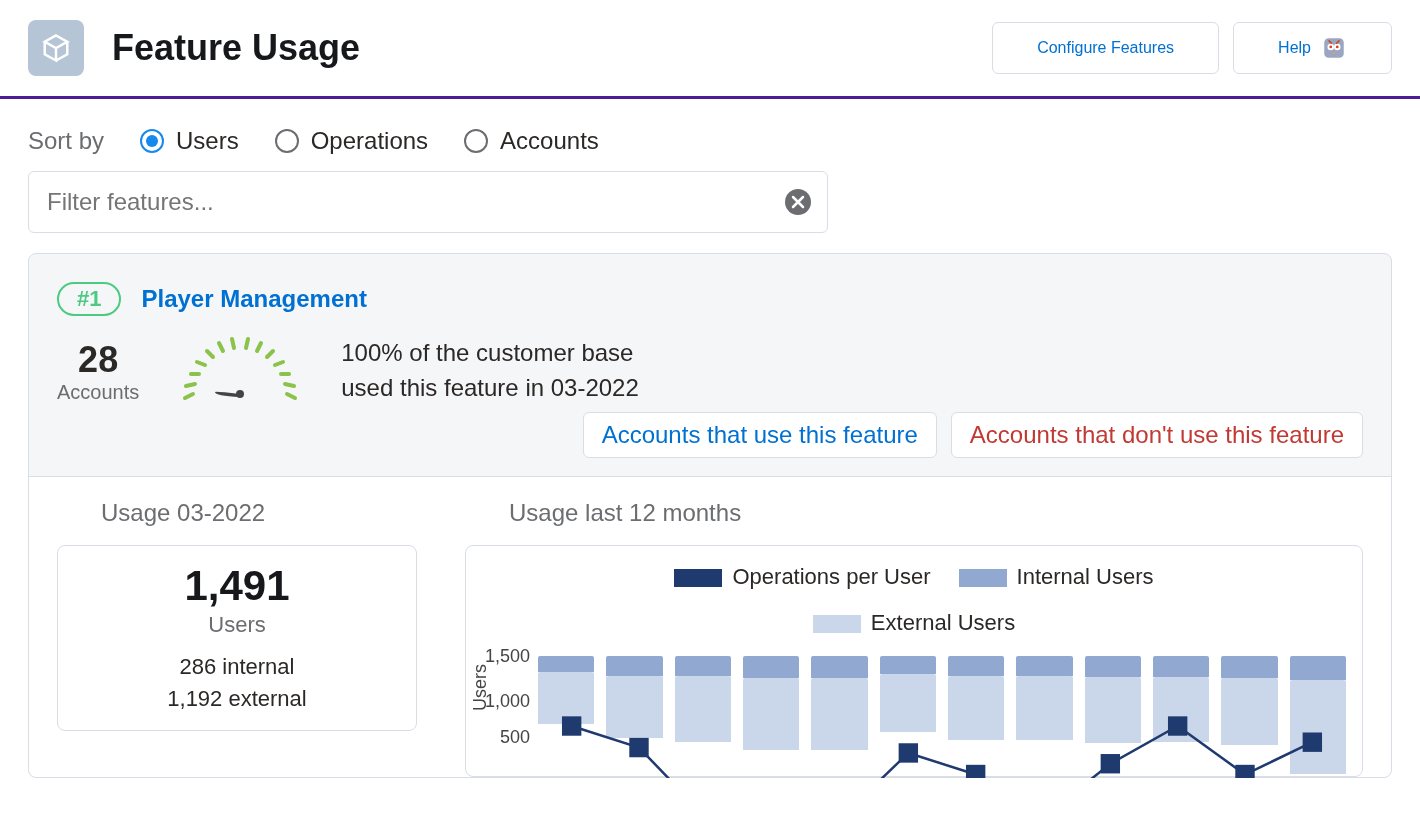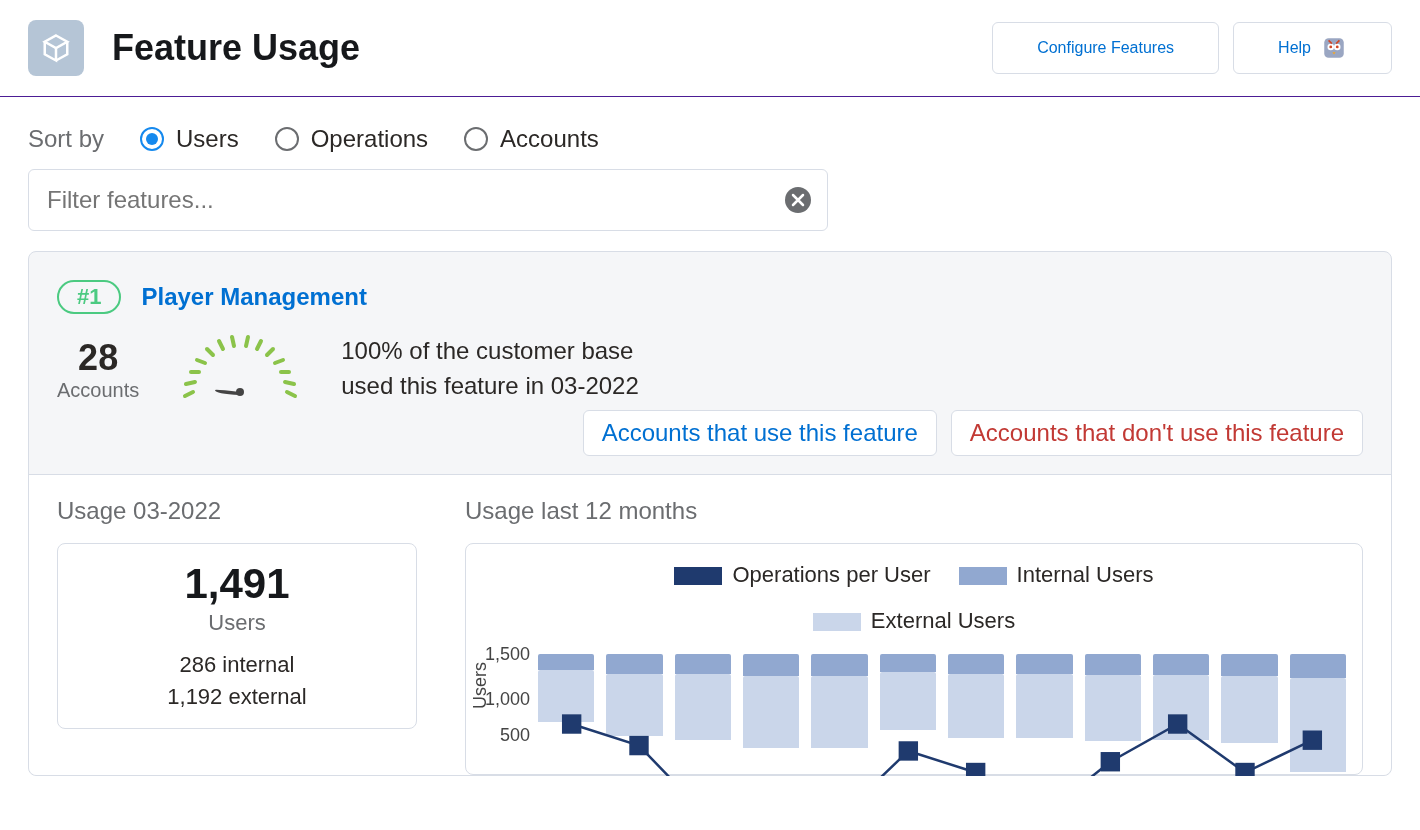--- a/index.html
+++ b/index.html
@@ -7,21 +7,21 @@
     margin: 0;
     font-family: -apple-system, BlinkMacSystemFont, "Segoe UI", Arial, sans-serif;
     background: #fff;
     color: #16325c;
     width: 1420px;
   }
   .header {
     display: flex;
     align-items: center;
     padding: 20px 28px;
-    border-bottom: 1px solid #4c1d95;
+    border-bottom: 3px solid #4c1d95;
   }
   .header-icon {
     width: 56px; height: 56px;
     background: #b5c5d6;
     border-radius: 8px;
     display: flex; align-items: center; justify-content: center;
     margin-right: 28px;
   }
   .header-title {
     font-size: 36px;
@@ -124,21 +124,21 @@
   .btn-link.red  { color: #c23934; }
   .card-body {
     background: #fff;
     border-top: 1px solid #d8dde6;
     padding: 22px 28px 0 28px;
     display: flex;
     gap: 48px;
     border-bottom-left-radius: 8px;
     border-bottom-right-radius: 8px;
   }
-  .panel-title { font-size: 24px; color: #6b6d70; margin-bottom: 18px; }
+  .panel-title { font-size: 24px; color: #6b6d70; margin-bottom: 18px; margin-left: 44px; }
   .usage-card {
     border: 1px solid #d8dde6;
     border-radius: 8px;
     width: 360px;
     padding: 16px 20px 18px 20px;
     text-align: center;
   }
   .big-num { font-size: 42px; font-weight: 700; color: #16181b; }
   .big-lbl { font-size: 22px; color: #6b6d70; margin-top: 2px; }
   .sub-line { font-size: 22px; color: #2b2826; margin-top: 16px; }

